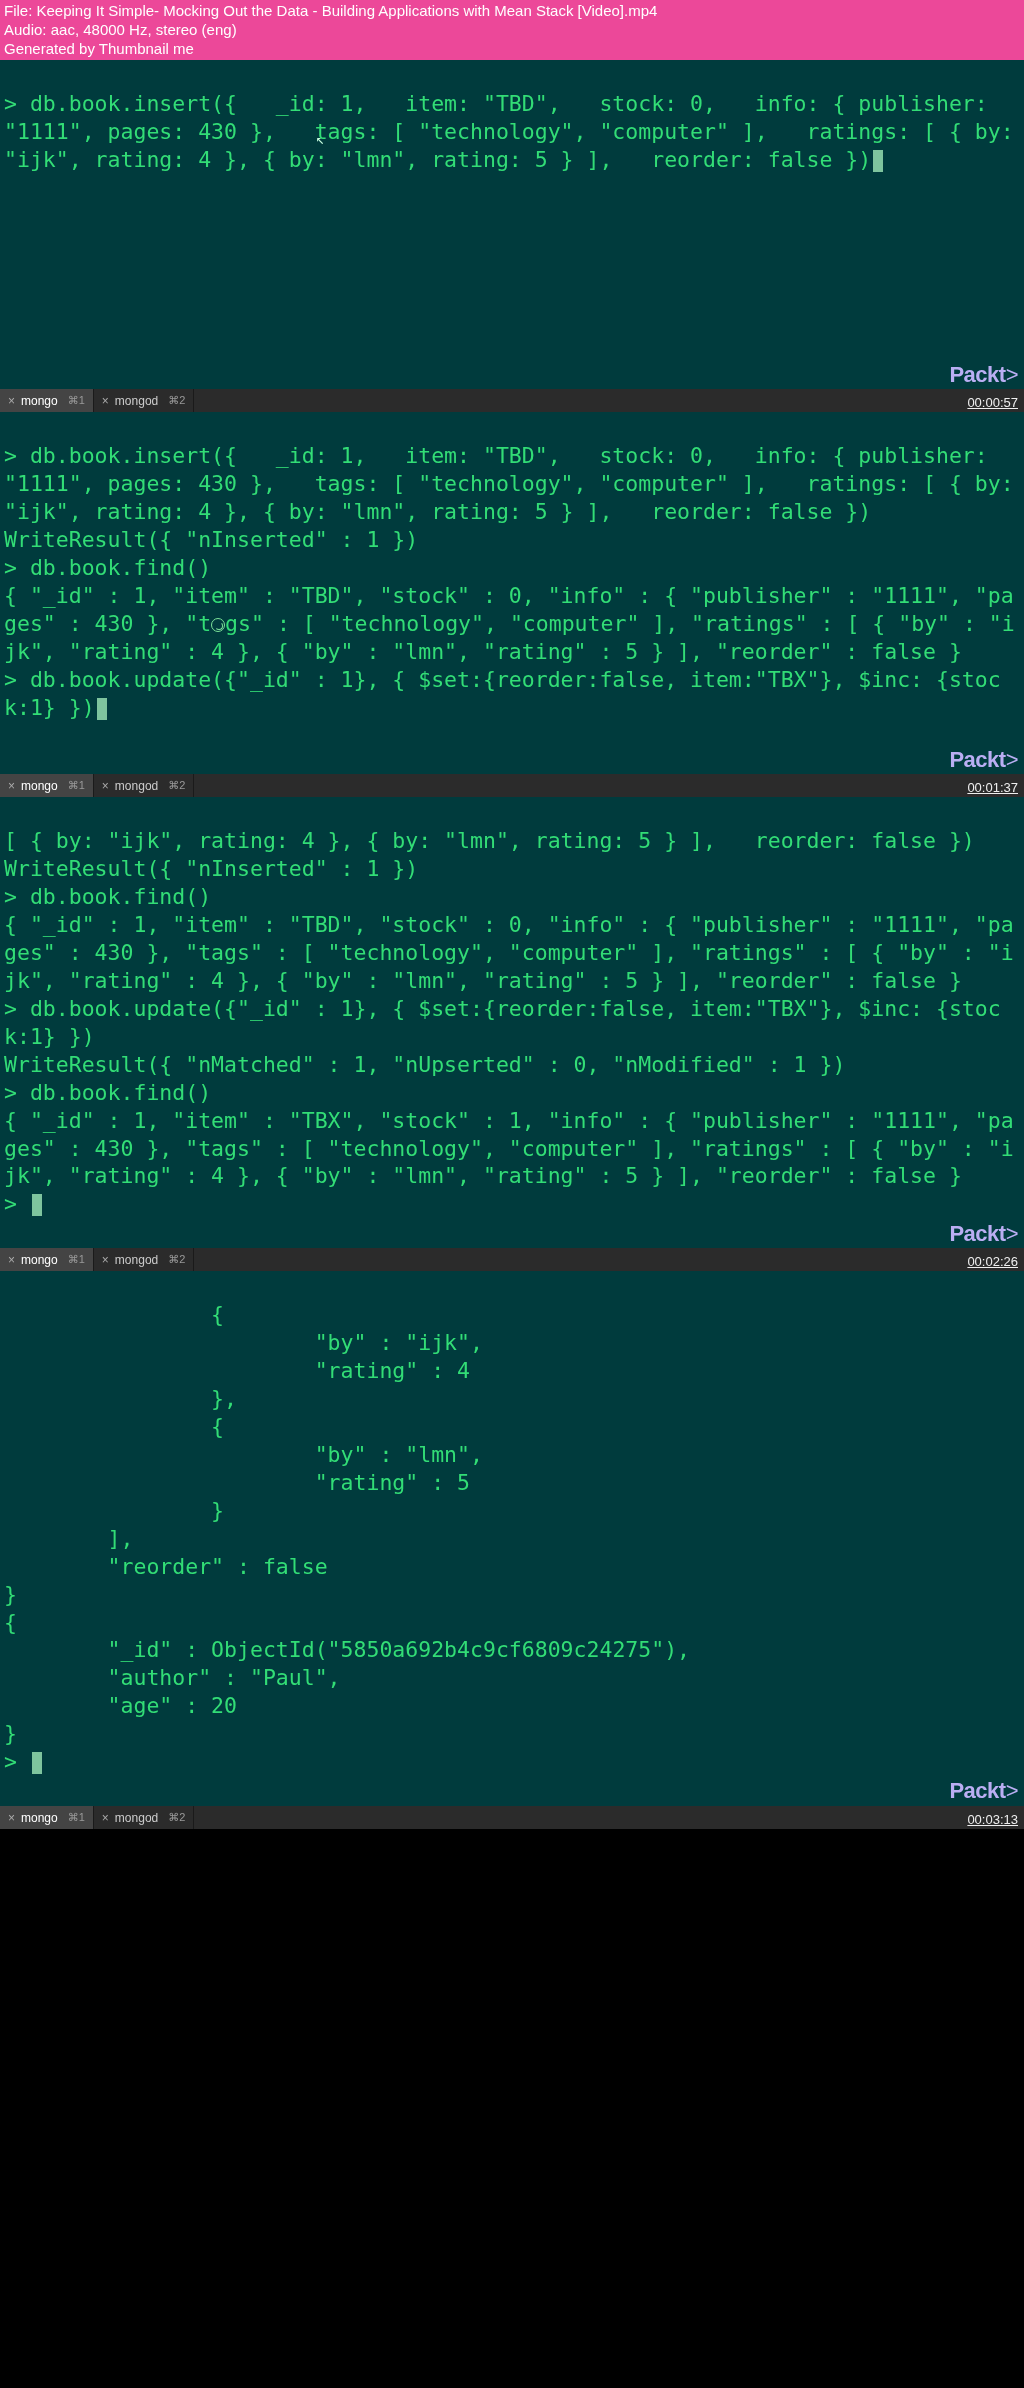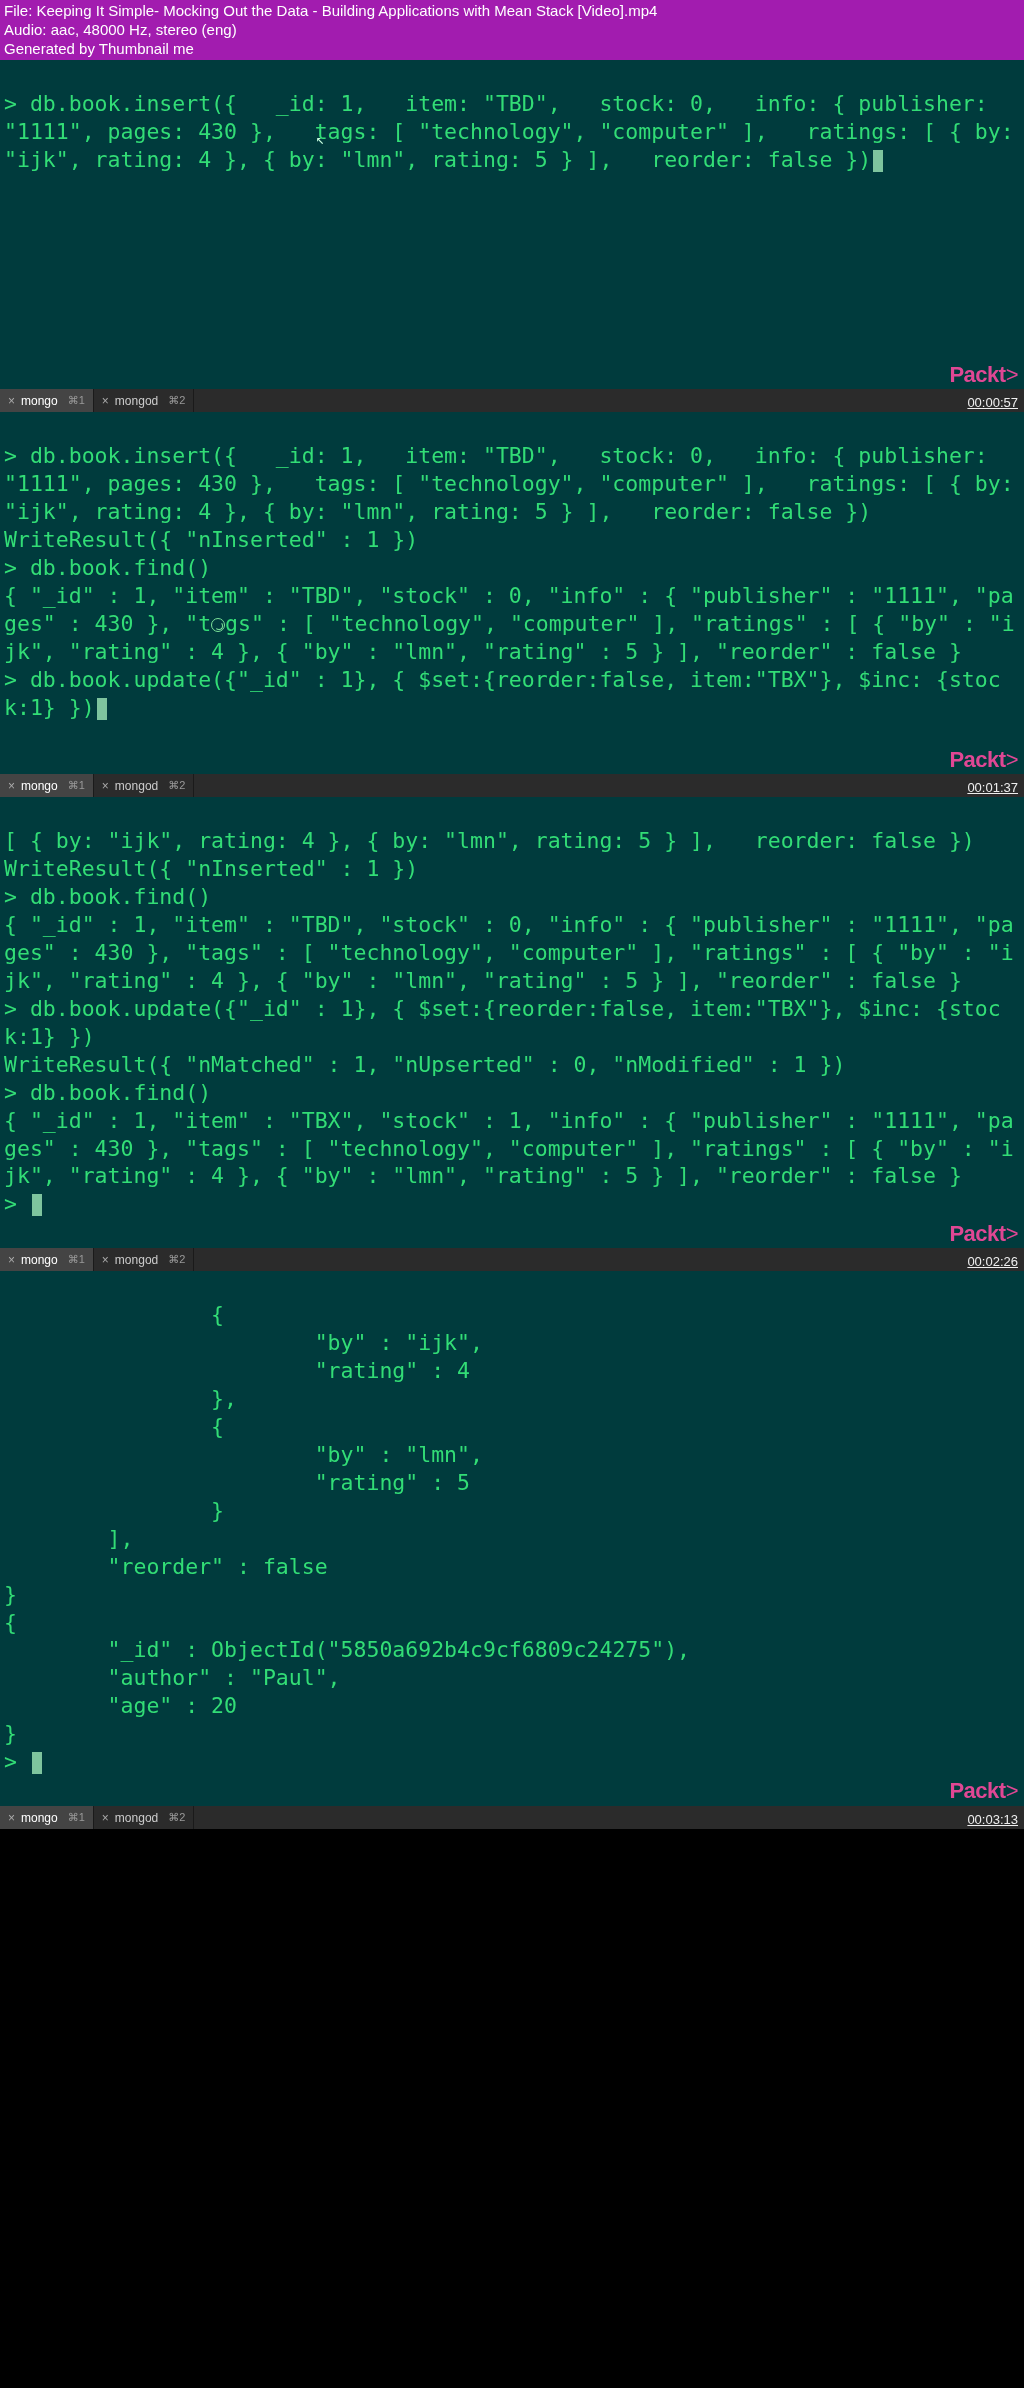--- a/index.html
+++ b/index.html
@@ -3,21 +3,21 @@
 <meta charset="utf-8">
 <style>
   * { margin: 0; padding: 0; box-sizing: border-box; }
   body {
     width: 1024px;
     background: #000;
     font-family: "Menlo", "Consolas", monospace;
     color: #fff;
   }
   .header {
-    background: #a21caf;
+    background: #ec4899;
     color: #fff;
     font-family: Arial, sans-serif;
     font-size: 15px;
     padding: 2px 4px;
     line-height: 1.25;
   }
   .shell {
     background: #003b3d;
     color: #32dd76;
     font-size: 21.5px;
@@ -58,21 +58,21 @@
   }
   .tab.active { background: #444; color: #fff; }
   .tab .x { color: #aaa; font-size: 12px; }
   .tab .kb { color: #999; font-size: 11px; margin-left: 4px; }
   .brand {
     position: absolute;
     right: 6px;
     bottom: 2px;
     font-family: "Arial", sans-serif;
     font-weight: 600;
-    color: #ec4899;
+    color: #c4b5fd;
     font-size: 22px;
     letter-spacing: -0.5px;
     opacity: 0.95;
   }
   .brand .gt { font-weight: 400; }
   .timestamp {
     position: absolute;
     right: 6px;
     bottom: 2px;
     font-family: Arial, sans-serif;

